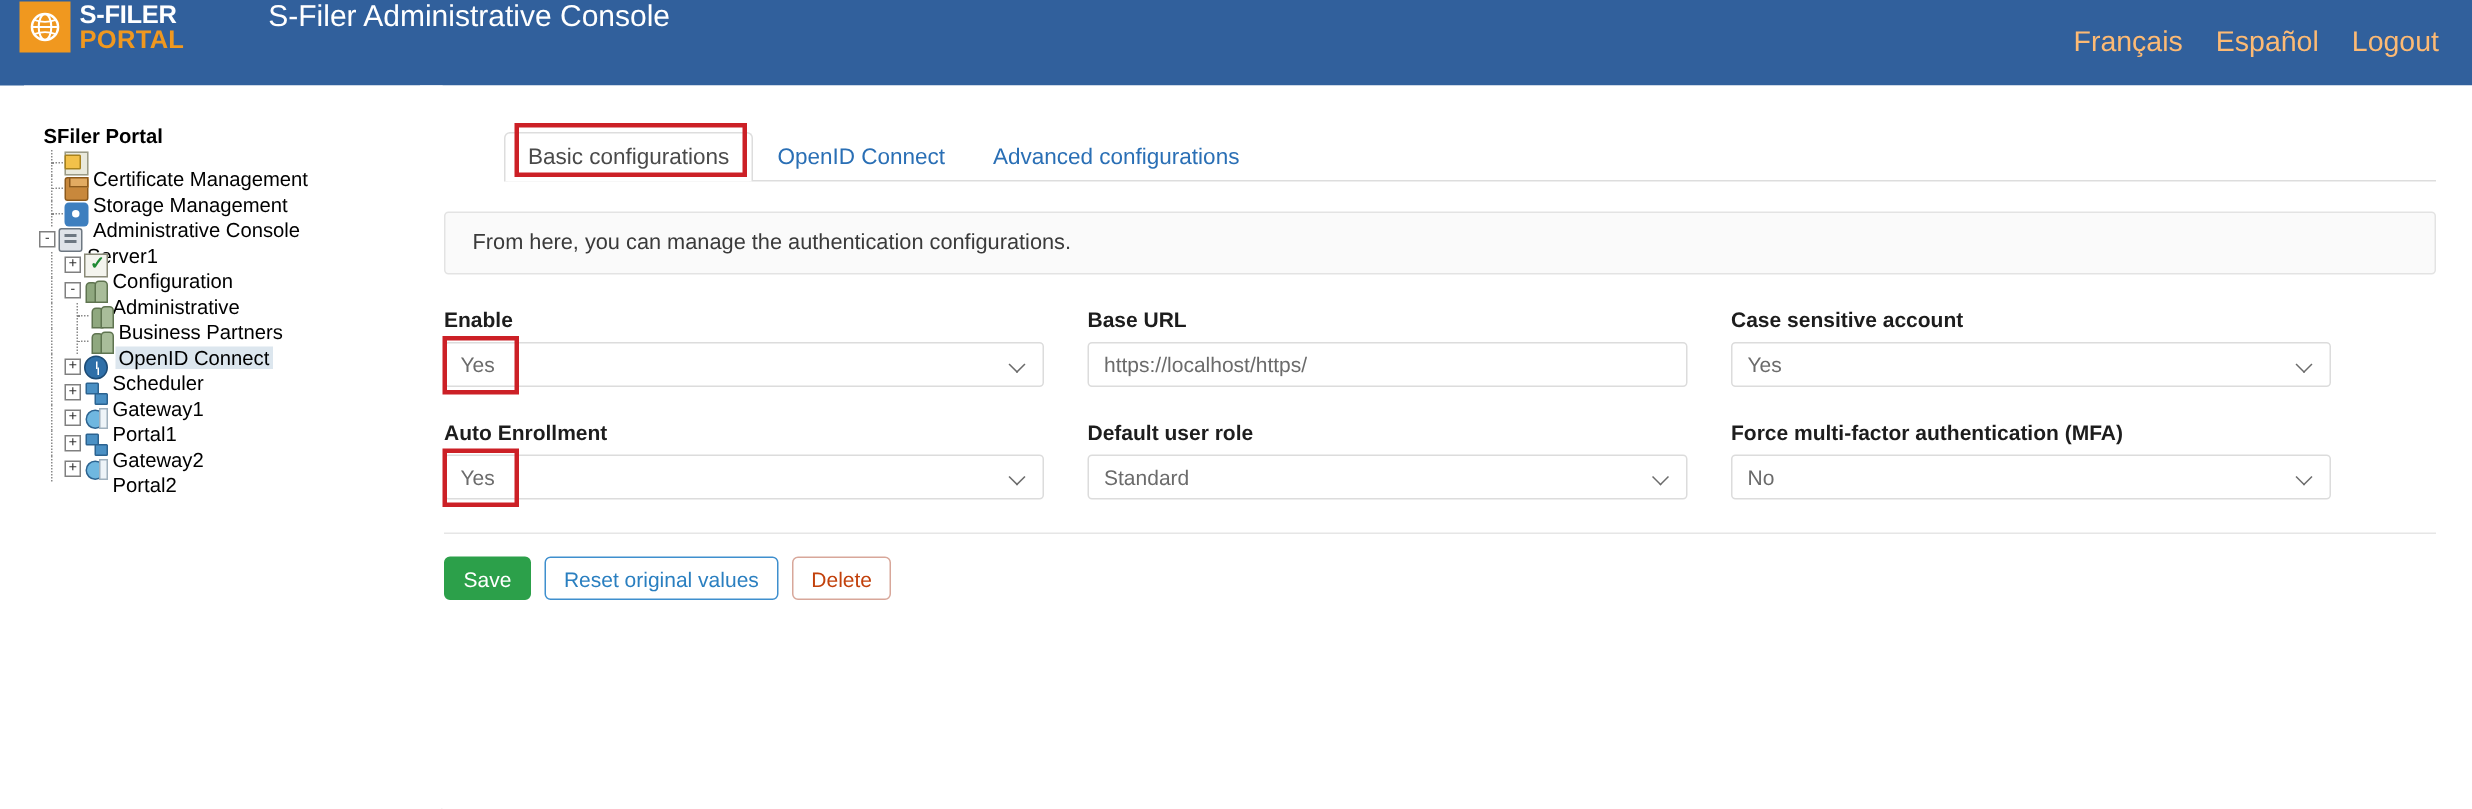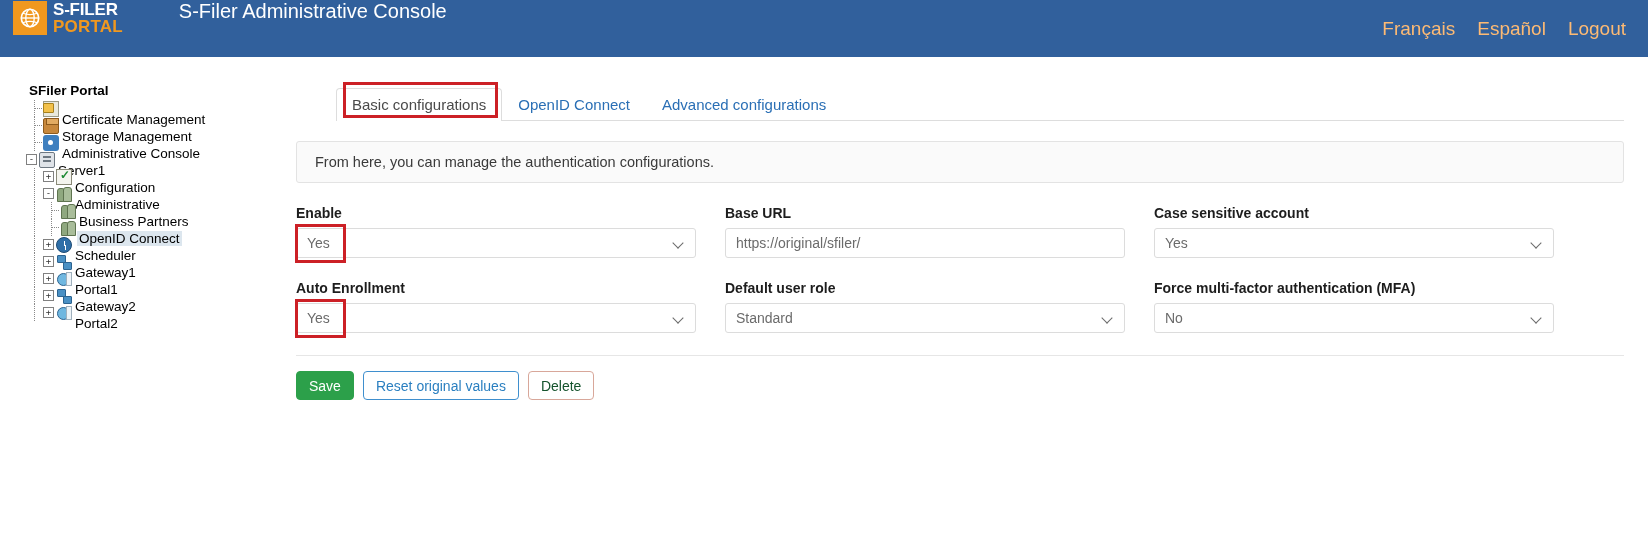--- a/index.html
+++ b/index.html
@@ -255,21 +255,21 @@
     border-radius: 4px;
     font-size: 14px;
     padding: 0 12px;
     display: inline-flex; align-items: center; justify-content: center;
     cursor: pointer;
     white-space: nowrap;
     font-family: "Liberation Sans", sans-serif;
   }
   .btn-save   { background:#2ca04a; color:#fff; border:1px solid #2ca04a; }
   .btn-reset  { background:#ffffff; color:#2a7fc0; border:1px solid #3f8fce; }
-  .btn-delete { background:#ffffff; color:#14532d; border:1px solid #d8a79a; }
+  .btn-delete { background:#ffffff; color:#c2410c; border:1px solid #d8a79a; }
 </style>
 </head>
 <body>
 
 <div class="header">
   <div class="logo-block">
     <div class="logo-tile">
       <svg width="22" height="22" viewBox="0 0 24 24" aria-hidden="true">
         <circle cx="12" cy="12" r="9.5" fill="none" stroke="#ffffff" stroke-width="1.8"></circle>
         <ellipse cx="12" cy="12" rx="4.6" ry="9.5" fill="none" stroke="#ffffff" stroke-width="1.5"></ellipse>
@@ -393,21 +393,21 @@
         <div class="ctl">
           <span class="val">Yes</span>
           <span class="chev"></span>
         </div>
         <div class="annot" style="left:-1px; top:19px; width:51px; height:39px;"></div>
       </div>
 
       <div class="cell">
         <div class="flabel">Base URL</div>
         <div class="ctl">
-          <span class="val">https://original/sfiler/</span>
+          <span class="val">https://localhost/https/</span>
         </div>
       </div>
 
       <div class="cell">
         <div class="flabel">Case sensitive account</div>
         <div class="ctl">
           <span class="val">Yes</span>
           <span class="chev"></span>
         </div>
       </div>

